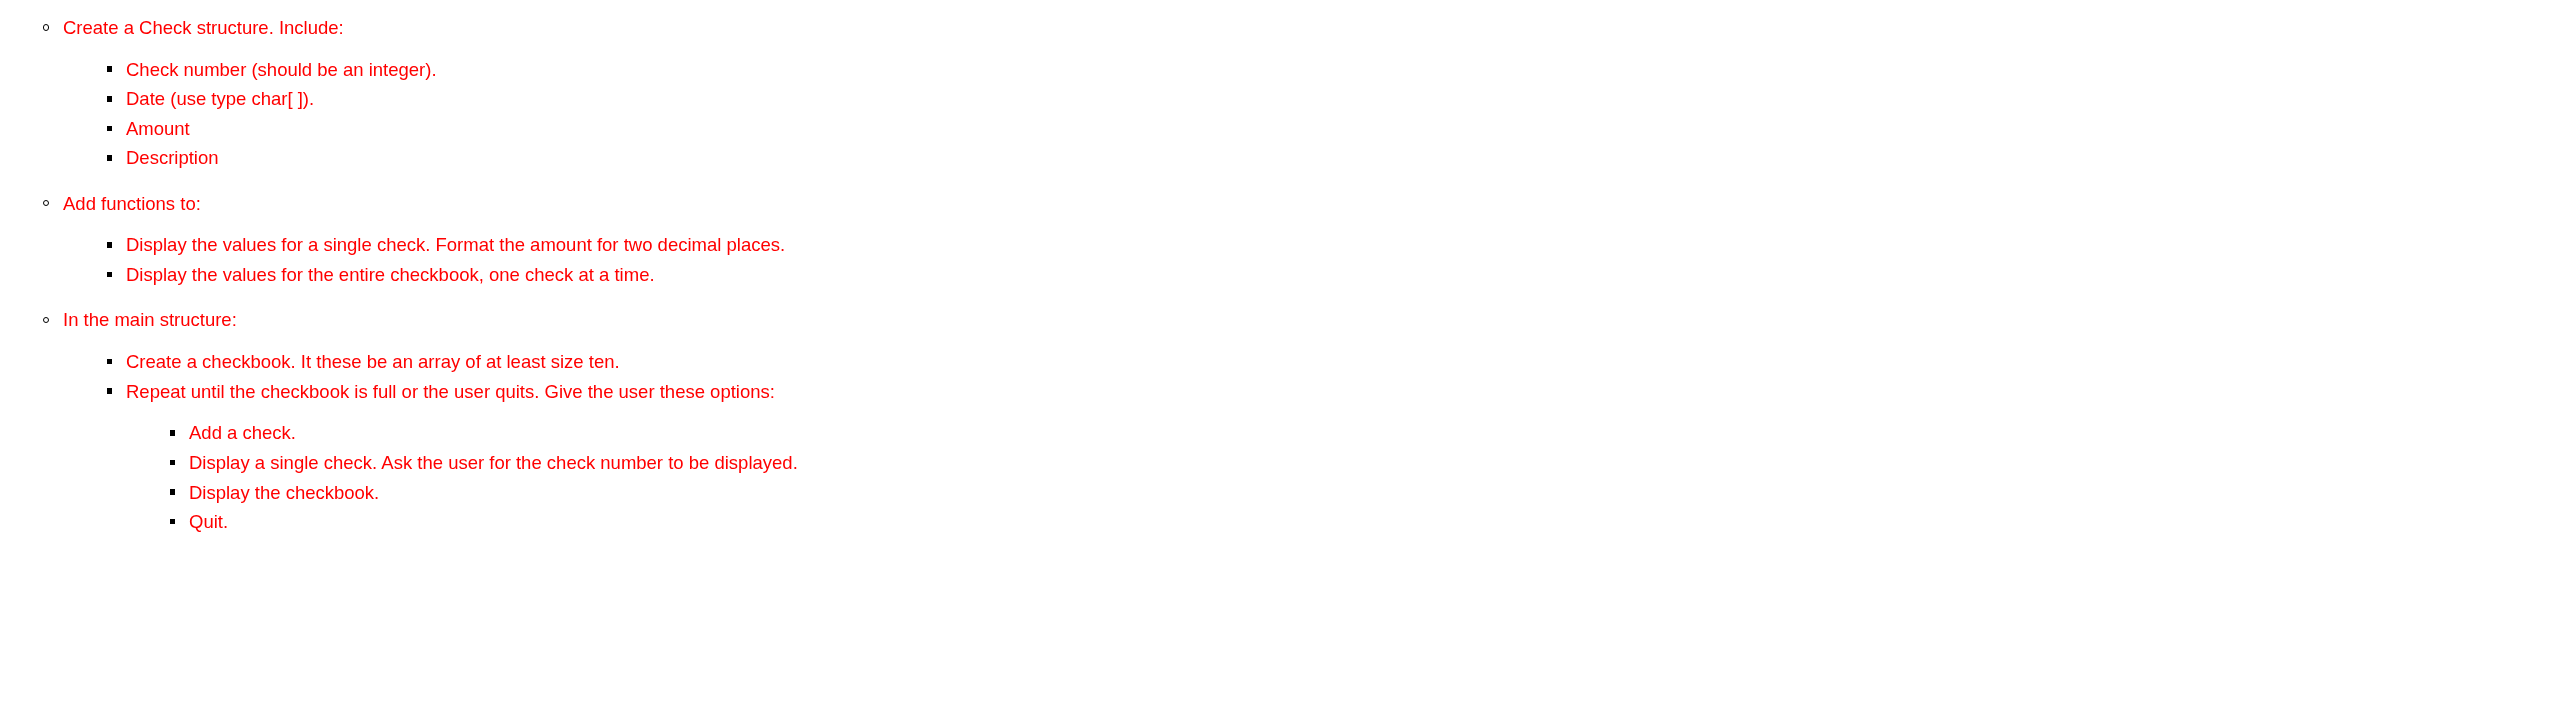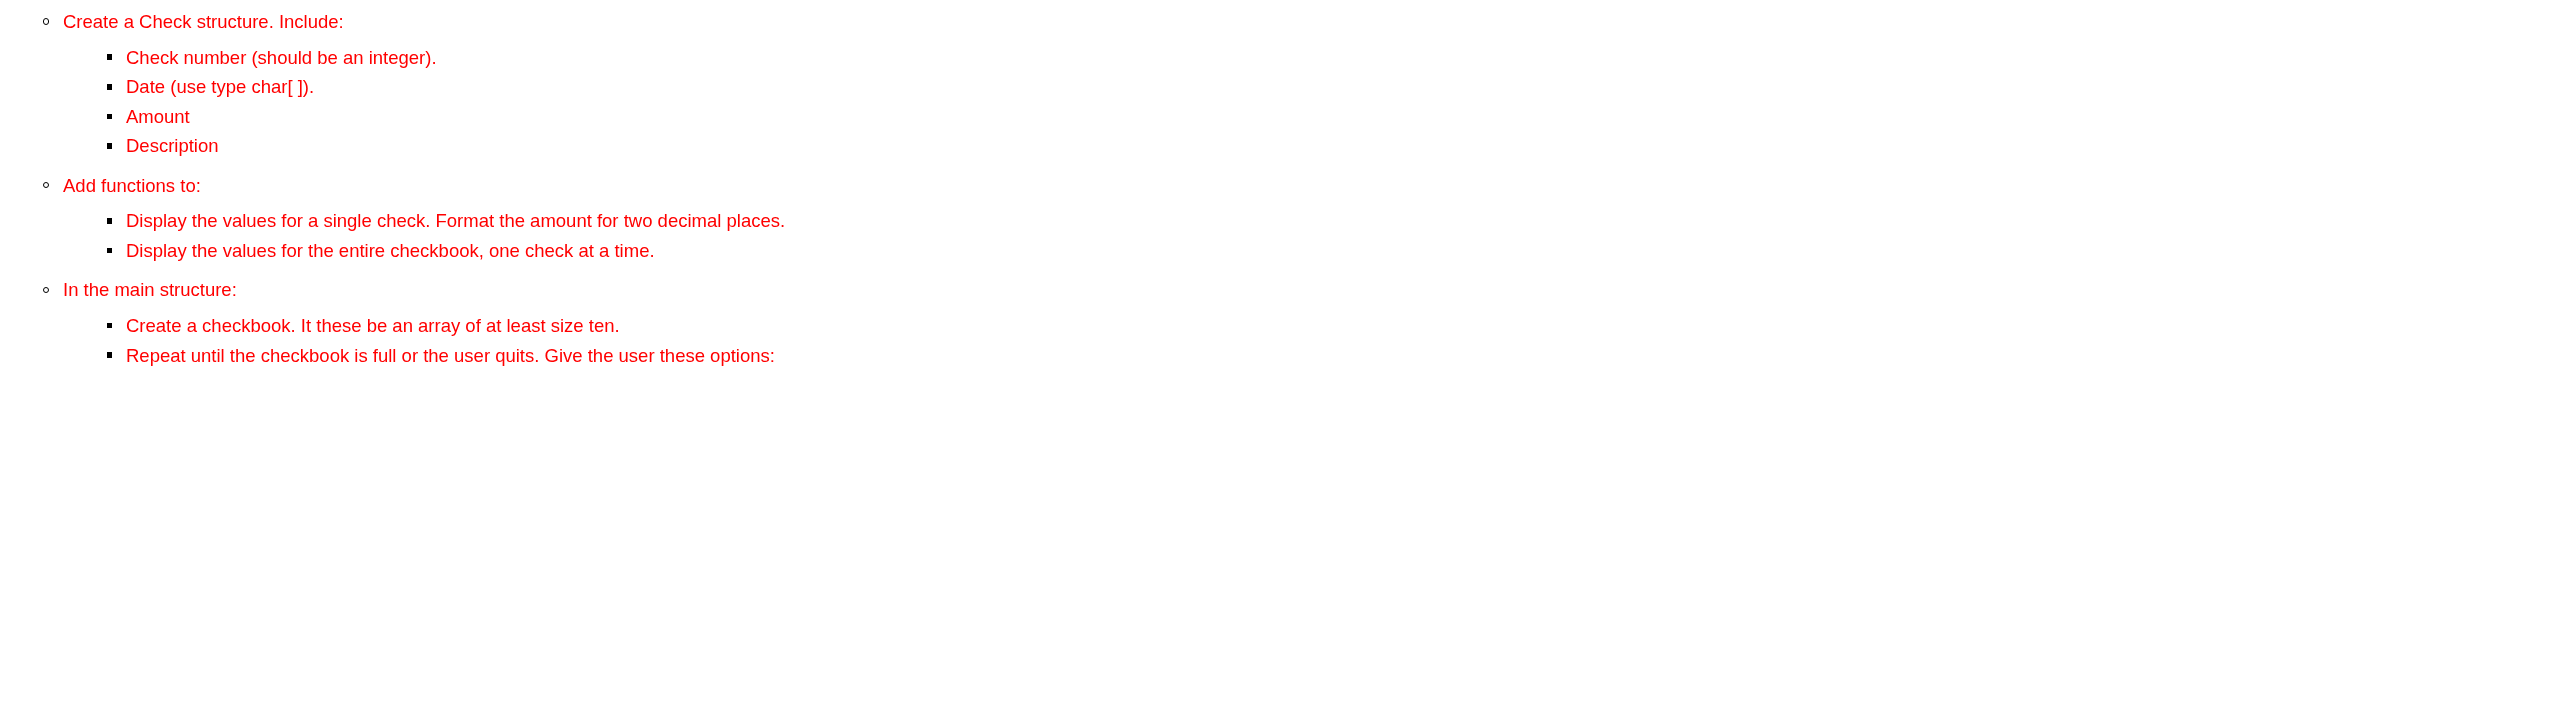--- a/index.html
+++ b/index.html
@@ -7,21 +7,21 @@
       font-size: 18.5px;
       color: #ff0000;
       margin: 0;
       padding: 0;
       line-height: 1.5;
       background: #fff;
     }
     ul {
       list-style: none;
       margin: 0;
-      padding: 8px;
+      padding: 14px;
     }
     ul.level1 {
       padding-left: 37px;
     }
     ul.level2 {
       padding-left: 37px;
     }
     ul.level3 {
       padding-left: 37px;
     }
@@ -71,17 +71,23 @@
       <li class="square-bullet"><span>Display the values for a single check.  Format the amount for two decimal places.</span></li>
       <li class="square-bullet"><span>Display the values for the entire checkbook, one check at a time.</span></li>
     </ul>
   </li>
   <li class="circle-bullet">
     <span>In the main structure:</span>
     <ul class="level2">
       <li class="square-bullet"><span>Create a checkbook.  It these be an array of at least size ten.</span></li>
       <li class="square-bullet">
         <span>Repeat until the checkbook is full or the user quits.  Give the user these options:</span>
+        <ul class="level3">
+          <li class="square-bullet"><span>Add a check.</span></li>
+          <li class="square-bullet"><span>Display a single check.  Ask the user for the check number to be displayed.</span></li>
+          <li class="square-bullet"><span>Display the checkbook.</span></li>
+          <li class="square-bullet"><span>Quit.</span></li>
+        </ul>
       </li>
     </ul>
   </li>
 </ul>
 
 
 </body></html>

